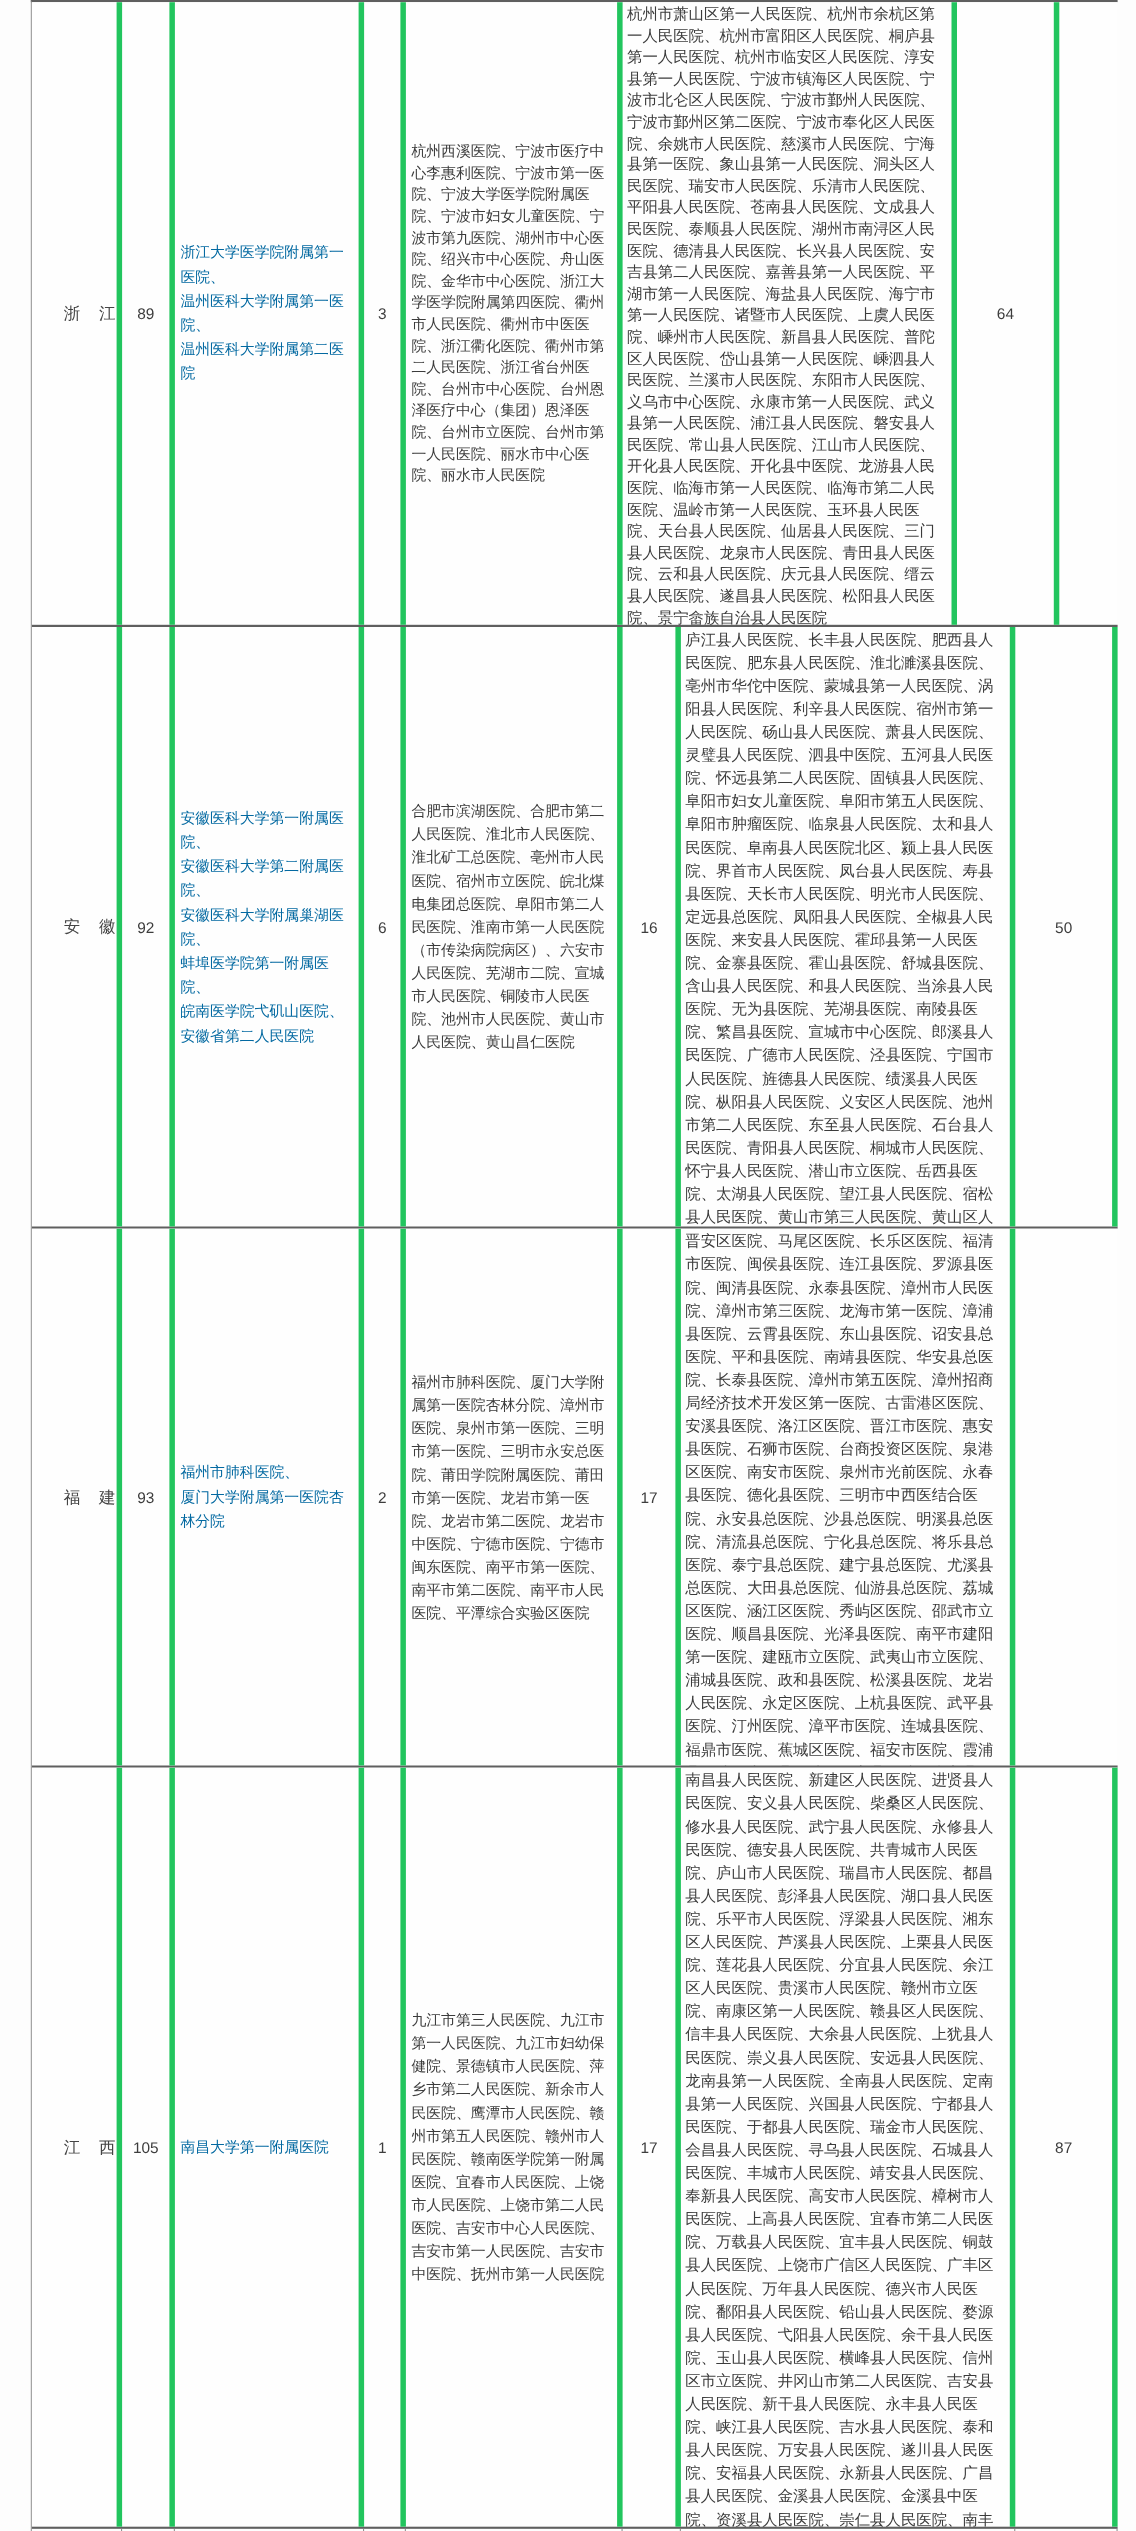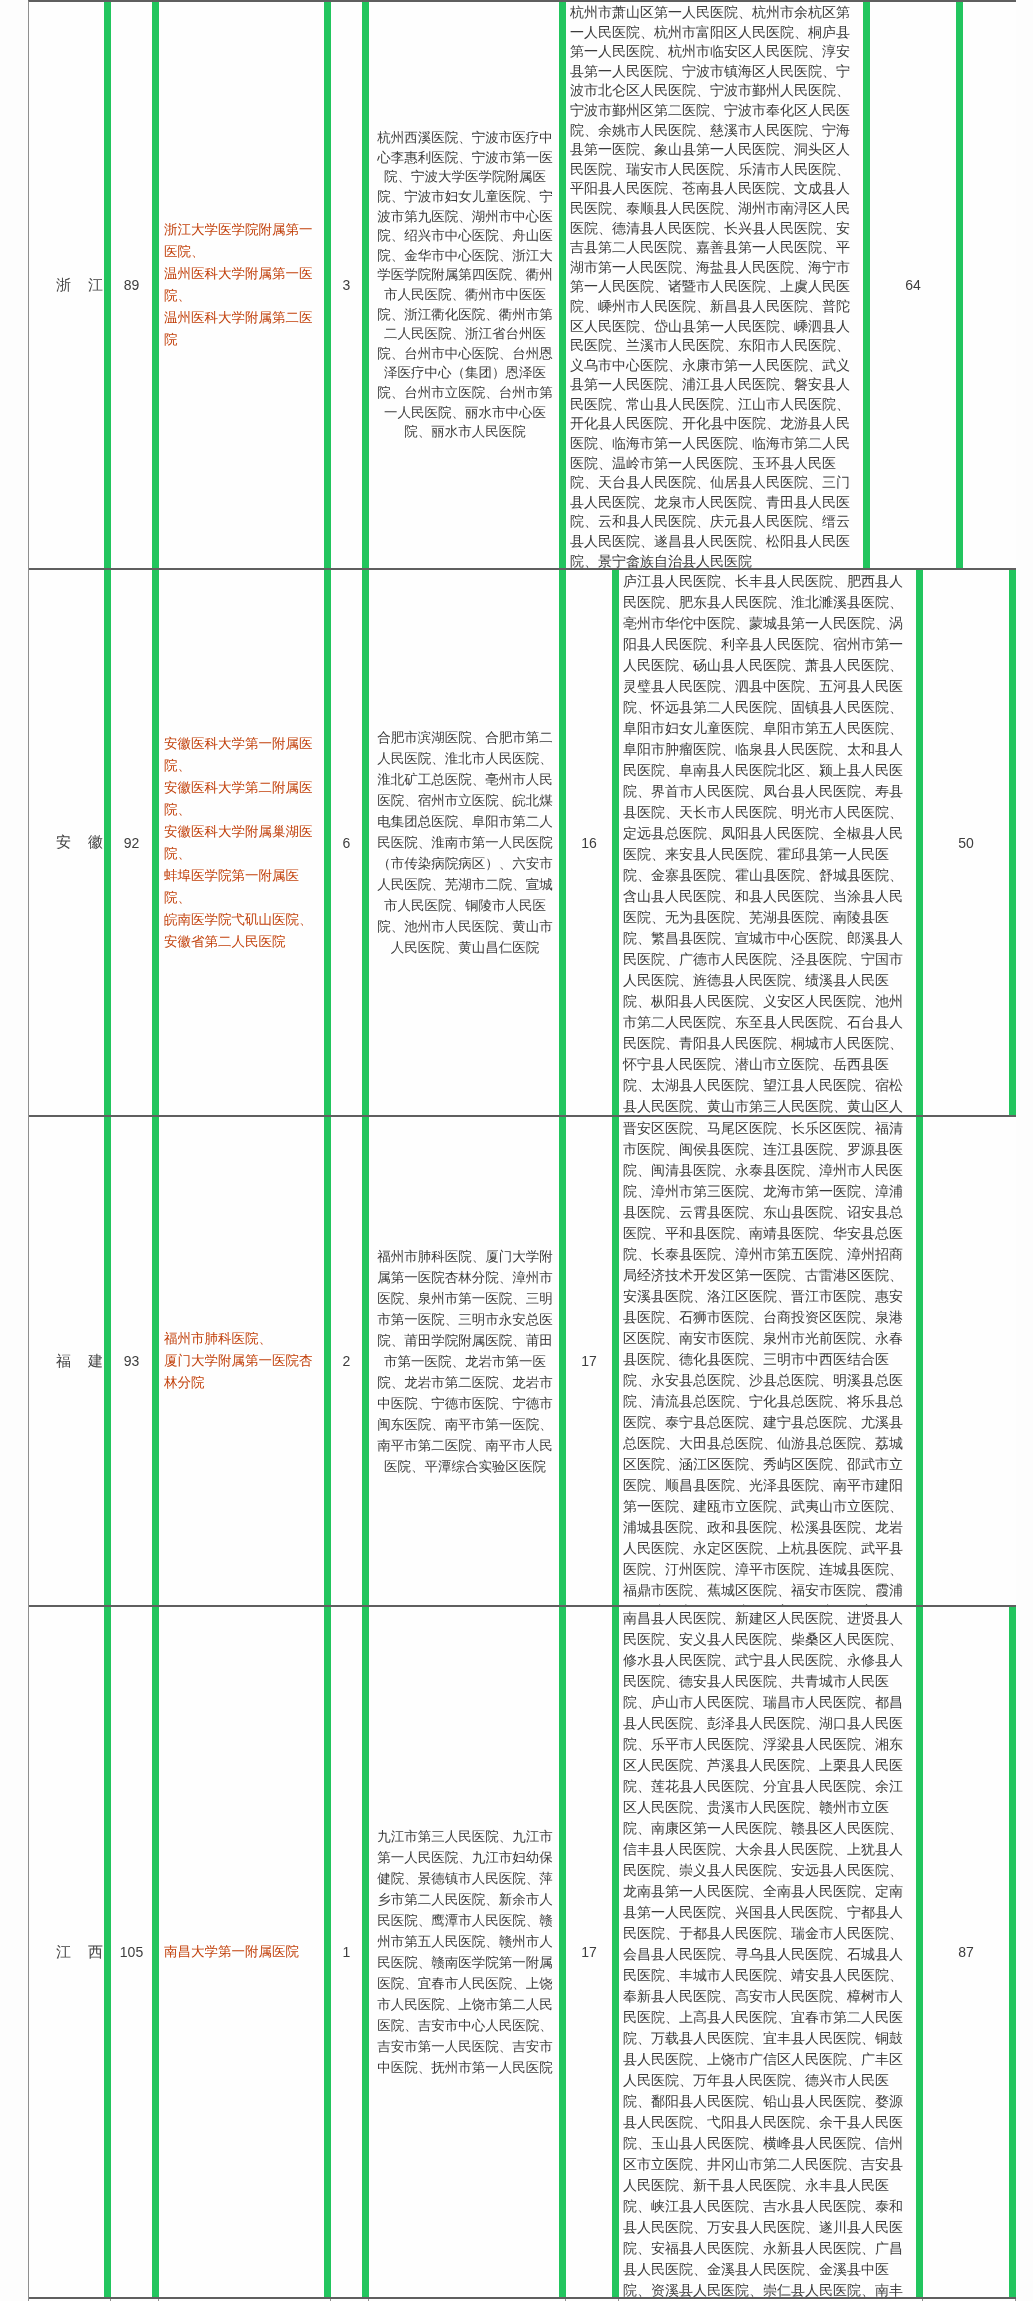--- a/index.html
+++ b/index.html
@@ -21,21 +21,21 @@
     border-top:2px solid #5f5f5f;
   }
   .trow{
     display:flex;
     flex-direction:row;
     align-items:stretch;
     border-bottom:2px solid #5f5f5f;
     background:#fefefe;
   }
   .trow > .cell{
-    border-right:7px solid #22c55e;
+    border-right:5px solid #22c55e;
     display:flex;
     flex-direction:column;
     justify-content:center;
     overflow:hidden;
   }
   .c1{width:82px;}
   .c2{width:48px;}
   .c3{width:172px;}
   .c4{width:38px;}
   .c5{width:197px;}
@@ -51,27 +51,27 @@
   .num{
     font-size:14px;
     text-align:center;
     color:#3d3d3d;
   }
   .list-a{
     font-size:13.5px;
     line-height:22px;
     padding:2px 3px 2px 5px;
     text-align:left;
-    color:#c2410c;
+    color:#0369a1;
   }
   .list-b{
     font-size:13.5px;
     line-height:21px;
     padding:2px 3px 2px 5px;
-    text-align:center;
+    text-align:left;
     color:#3b3b3b;
   }
   .c7.cell{justify-content:flex-start;}
   .list-c{
     font-size:14px;
     line-height:21px;
     padding:1px 2px 0 4px;
     text-align:left;
     color:#3b3b3b;
   }

